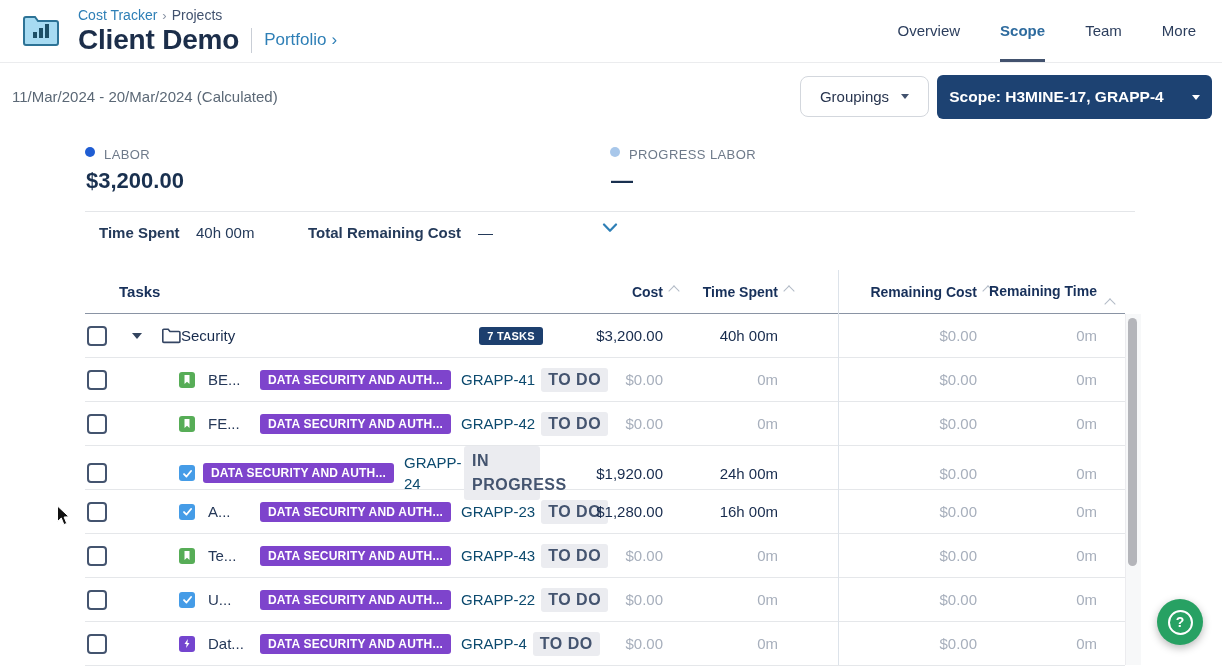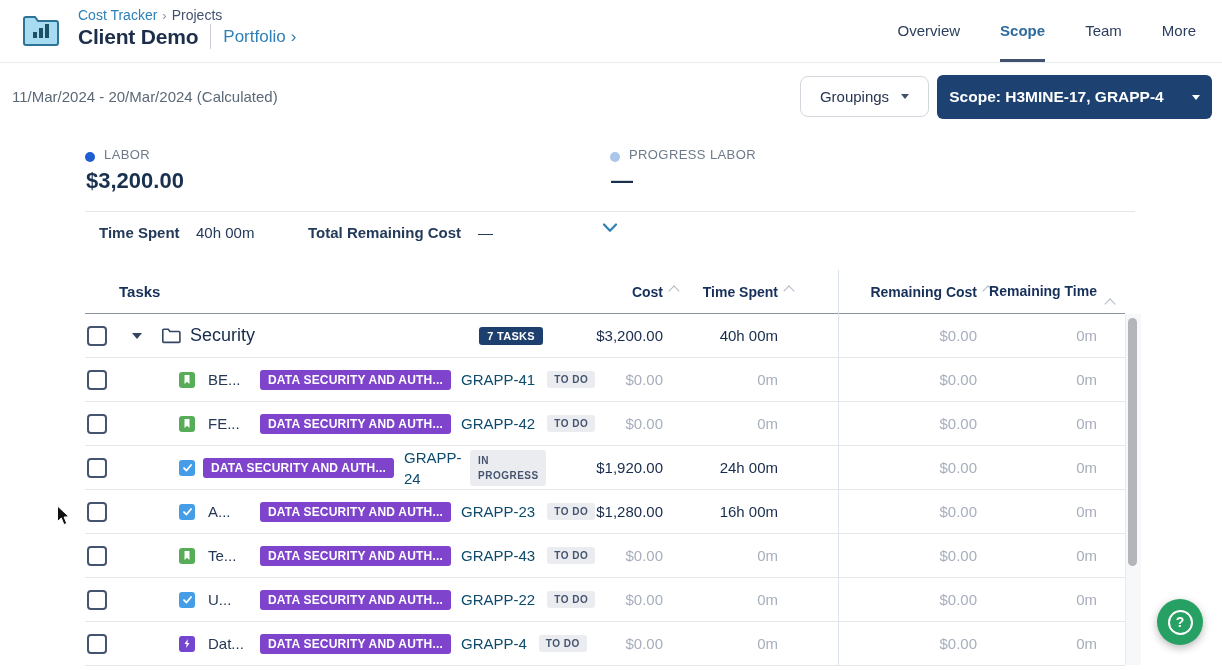--- a/index.html
+++ b/index.html
@@ -7,21 +7,21 @@
           font-family:"Liberation Sans",sans-serif;color:#172b4d;}
 
   
   .top-header{position:absolute;left:0;top:0;right:0;height:62px;background:#fff;border-bottom:1px solid #ebecee;}
   .logo{position:absolute;left:22px;top:14px;width:38px;height:33px;}
   .crumb-block{position:absolute;left:78px;top:7px;}
   .crumb-line{font-size:14px;color:#42526e;white-space:nowrap;}
   .crumb-link{color:#2e7fb6;cursor:pointer;text-decoration:none;}
   .crumb-sep{color:#8993a4;margin:0 5px;font-size:13px;}
   .title-line{display:flex;align-items:center;margin-top:1px;}
-  .page-title{font-size:21px;font-weight:600;color:#1c2e4a;letter-spacing:-0.2px;}
+  .page-title{font-size:28px;font-weight:600;color:#1c2e4a;letter-spacing:-0.2px;}
   .title-divider{width:1px;height:25px;background:#c9ced6;margin:0 12px;}
   .portfolio-link{font-size:17px;color:#2e7fb6;cursor:pointer;text-decoration:none;}
   .portfolio-chev{margin-left:5px;font-size:17px;}
   .tabs{position:absolute;right:26px;top:0;height:62px;display:flex;gap:40px;}
   .tab{display:flex;align-items:center;font-size:15px;color:#2c3e5d;cursor:pointer;
        border-bottom:3px solid transparent;padding-top:2px;}
   .tab.active{color:#2e6b9e;font-weight:700;border-bottom-color:#42526e;}
 
   
   .toolbar-date{position:absolute;left:12px;top:88px;font-size:15px;color:#5b6876;}
@@ -31,21 +31,21 @@
   .btn-scope{position:absolute;left:937px;top:75px;width:275px;height:44px;background:#1d4272;border:none;
              border-radius:6px;gap:28px;font-size:15.5px;font-weight:700;color:#fff;}
   .caret-down{width:0;height:0;border-left:4.5px solid transparent;border-right:4.5px solid transparent;
               border-top:5.5px solid #42526e;}
   .caret-down.white{border-top-color:#ffffff;}
 
   
   .stat-block{position:absolute;top:147px;}
   .stat-block.labor{left:85px;}
   .stat-block.projected{left:610px;}
-  .stat-label-row{display:flex;align-items:flex-end;gap:9px;font-size:13px;color:#6e7a8a;letter-spacing:0.4px;}
+  .stat-label-row{display:flex;align-items:flex-start;gap:9px;font-size:13px;color:#6e7a8a;letter-spacing:0.4px;}
   .dot{width:10px;height:10px;border-radius:50%;}
   .dot.labor-dot{background:#1f5dd3;}
   .dot.projected-dot{background:#a8c7ea;}
   .stat-value{font-size:22px;font-weight:600;color:#19304f;margin-top:6px;margin-left:1px;}
   .summary-divider{position:absolute;left:85px;top:211px;width:1050px;height:1px;background:#e4e6e9;}
   .substat{position:absolute;top:224px;font-size:15px;color:#243a5a;white-space:nowrap;}
   .substat.bold{font-weight:700;}
   .collapse-chevron{position:absolute;left:602px;top:220px;cursor:pointer;}
 
   
@@ -61,35 +61,35 @@
   .sort-caret{display:inline-block;width:7px;height:7px;border-top:1.6px solid #b2bac6;border-right:1.6px solid #b2bac6;
               transform:rotate(-45deg);margin-left:7px;margin-right:-15px;vertical-align:2px;}
   .h-wrap{white-space:normal;line-height:1.55;position:relative;}
   .h-wrap .sort-caret{position:absolute;right:-17px;top:19px;margin:0;}
 
   .tasks-cell{display:flex;align-items:center;padding-left:2px;min-width:0;}
   .checkbox{width:16px;height:16px;border:2px solid #44546f;border-radius:4px;background:#fff;flex:none;cursor:pointer;}
   .expand-caret{width:0;height:0;border-left:5px solid transparent;border-right:5px solid transparent;
                 border-top:6px solid #33445f;margin-left:25px;flex:none;cursor:pointer;}
   .folder-icon{margin-left:19px;flex:none;display:flex;}
-  .group-name{margin-left:9px;font-size:18px;font-weight:500;color:#172b4d;text-align:center;}
+  .group-name{font-size:15px;font-weight:500;color:#172b4d;text-align:center;}
   .count-badge{margin-left:auto;margin-right:5px;background:#1d3f6e;color:#fff;font-size:11px;font-weight:700;
                letter-spacing:0.3px;border-radius:3px;padding:3px 8px;flex:none;}
 
   .type-icon{width:16px;height:16px;border-radius:3px;margin-left:72px;flex:none;display:flex;
              align-items:center;justify-content:center;}
   .type-story{background:#57ad57;}
   .type-task{background:#459ce7;}
   .type-epic{background:#7445cf;}
   .row-title{margin-left:13px;width:44px;flex:none;font-size:15px;color:#253858;overflow:hidden;white-space:nowrap;}
   .epic-badge{margin-left:8px;background:#7e44cc;color:#fff;font-size:12px;font-weight:700;letter-spacing:0.2px;
               border-radius:3px;padding:0 8px;height:20px;line-height:20px;flex:none;white-space:nowrap;cursor:pointer;}
   .row-key{margin-left:10px;color:#0c4a6e;font-size:15px;flex:none;cursor:pointer;text-decoration:none;}
   .row-key.wrap-key{display:inline-block;width:54px;line-height:1.4;}
-  .status-badge{margin-left:12px;background:#ebecf0;color:#44546f;font-size:10px;font-weight:700;letter-spacing:0.5px;
+  .status-badge{margin-left:6px;background:#ebecf0;color:#44546f;font-size:16px;font-weight:700;letter-spacing:0.5px;
                 border-radius:3px;padding:3px 7px;flex:none;white-space:nowrap;cursor:pointer;}
   .status-badge.wrap-status{white-space:normal;width:60px;line-height:1.5;padding:3px 8px;}
 
   .col-divider{position:absolute;left:838px;top:270px;width:1px;height:395px;background:#dde3ea;}
 
   
   .scroll-track{position:absolute;left:1125px;top:314px;width:15px;height:351px;background:#f7f8f9;border-left:1px solid #ececef;}
   .scroll-thumb{position:absolute;left:1128px;top:318px;width:9px;height:248px;border-radius:4.5px;background:#b4b5ba;cursor:pointer;}
 
   

